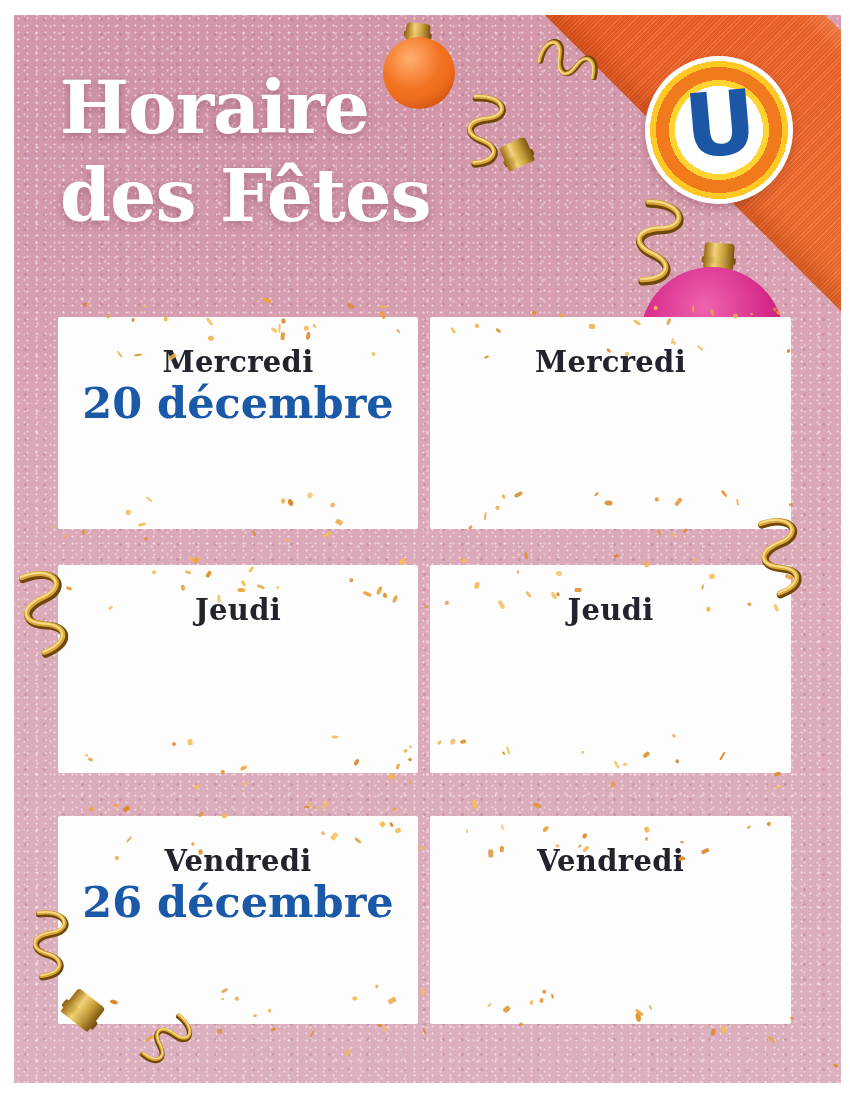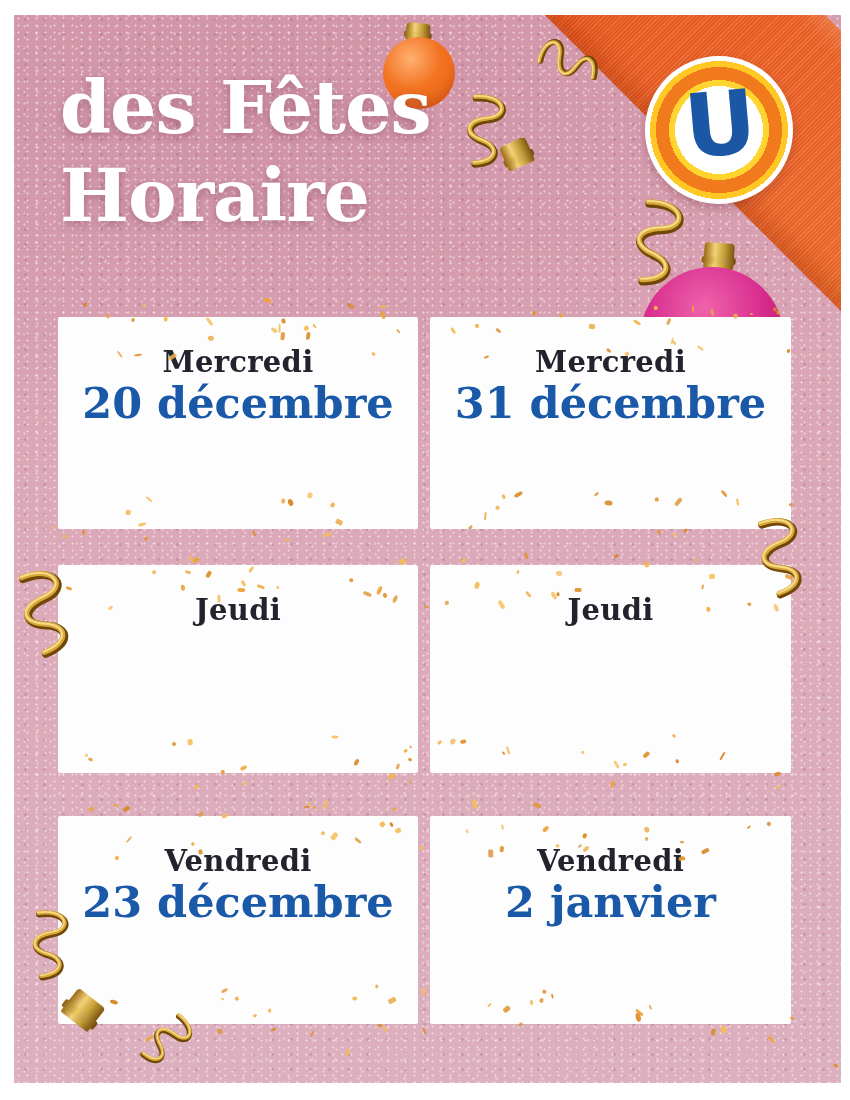--- a/index.html
+++ b/index.html
@@ -83,22 +83,22 @@
 
 <div class="poster">
   <div class="glitter"></div>
 
   <div class="ribbon"></div>
   <div class="logo">
     <div class="logo-letter">U</div>
   </div>
 
   <div class="title">
+    <div>Horaire</div>
     <div>des Fêtes</div>
-    <div>Horaire</div>
   </div>
 
   <div class="orn">
     <div class="cap" style="left:392px;top:8px;width:24px;height:18px;transform:rotate(6deg);"></div>
     <div class="bauble b-orange" style="left:369px;top:22px;width:72px;height:72px;"></div>
   </div>
   <div class="orn">
     <div class="cap" style="left:489px;top:126px;width:28px;height:26px;transform:rotate(-24deg);"></div>
     <div class="bauble b-gold" style="left:476px;top:137px;width:118px;height:118px;"></div>
   </div>
@@ -141,21 +141,20 @@
       <div class="speck" style="left: 277.881px; top: 203.195px; width: 6.58092px; height: 4.76118px; background: rgb(237, 164, 59); opacity: 0.822004; transform: rotate(205.644deg); border-radius: 1.5px;"></div>
       <div class="speck" style="left: 86.3027px; top: 219.724px; width: 3.76541px; height: 3.79688px; background: rgb(224, 148, 48); opacity: 0.78431; transform: rotate(288.586deg); border-radius: 50%;"></div>
       <div class="speck" style="left: -5.92456px; top: 209.483px; width: 3.30794px; height: 2.04929px; background: rgb(243, 180, 78); opacity: 0.758816; transform: rotate(329.512deg); border-radius: 50%;"></div>
       <div class="speck" style="left: 193.303px; top: 214.9px; width: 6.13513px; height: 2.27168px; background: rgb(217, 137, 42); opacity: 0.853501; transform: rotate(243.546deg); border-radius: 1.5px;"></div>
       <div class="speck" style="left: 5.42162px; top: 218.427px; width: 3.50874px; height: 3.34702px; background: rgb(243, 180, 78); opacity: 0.972785; transform: rotate(262.737deg); border-radius: 50%;"></div>
       <div class="speck" style="left: 67.7164px; top: 193.124px; width: 4.76434px; height: 4.83803px; background: rgb(243, 180, 78); opacity: 0.844717; transform: rotate(112.312deg); border-radius: 1.5px;"></div>
       <div class="speck" style="left: 226.618px; top: 221.668px; width: 4.50648px; height: 2.41274px; background: rgb(243, 180, 78); opacity: 0.994639; transform: rotate(13.8494deg); border-radius: 1.5px;"></div>
     </div>
   <div class="card c2 r1">
     <div class="day">Mercredi</div>
-    <div class="date"><span>31 décembre</span><sup></sup><span></span></div>
   <div class="speck" style="left: 278.943px; top: -5.61149px; width: 7.16589px; height: 2.58275px; background: rgb(237, 164, 59); opacity: 0.769883; transform: rotate(72.6248deg); border-radius: 1.5px;"></div>
       <div class="speck" style="left: 239.307px; top: 22.8536px; width: 6.69012px; height: 2.17576px; background: rgb(246, 188, 85); opacity: 0.781147; transform: rotate(287.978deg); border-radius: 50%;"></div>
       <div class="speck" style="left: 158.757px; top: 7.11945px; width: 5.86539px; height: 4.96962px; background: rgb(237, 164, 59); opacity: 0.804419; transform: rotate(6.55504deg); border-radius: 1.5px;"></div>
       <div class="speck" style="left: 319.895px; top: -3.84089px; width: 3.47656px; height: 2.15403px; background: rgb(237, 164, 59); opacity: 0.994717; transform: rotate(359.64deg); border-radius: 50%;"></div>
       <div class="speck" style="left: 266.79px; top: 29.8492px; width: 6.52666px; height: 2.06784px; background: rgb(243, 180, 78); opacity: 0.796883; transform: rotate(37.2854deg); border-radius: 1.5px;"></div>
       <div class="speck" style="left: 241.718px; top: 24.3723px; width: 4.67488px; height: 3.43125px; background: rgb(246, 188, 85); opacity: 0.844761; transform: rotate(221.096deg); border-radius: 50%;"></div>
       <div class="speck" style="left: 176.887px; top: 31.0868px; width: 3.1795px; height: 4.57912px; background: rgb(217, 137, 42); opacity: 0.873127; transform: rotate(311.206deg); border-radius: 50%;"></div>
       <div class="speck" style="left: 343.195px; top: -10.442px; width: 4.17052px; height: 4.41265px; background: rgb(217, 137, 42); opacity: 0.785925; transform: rotate(250.029deg); border-radius: 50%;"></div>
       <div class="speck" style="left: 234.98px; top: 2.98529px; width: 7.20171px; height: 3.24491px; background: rgb(224, 148, 48); opacity: 0.807864; transform: rotate(114.018deg); border-radius: 1.5px;"></div>
       <div class="speck" style="left: 259.226px; top: -8.83605px; width: 7.94456px; height: 2.4728px; background: rgb(237, 164, 59); opacity: 0.895226; transform: rotate(91.2503deg); border-radius: 50%;"></div>
@@ -256,21 +255,21 @@
       <div class="speck" style="left: 193.085px; top: 197.832px; width: 3.80326px; height: 3.15464px; background: rgb(246, 188, 85); opacity: 0.917476; transform: rotate(335.909deg); border-radius: 1.5px;"></div>
       <div class="speck" style="left: 344.587px; top: 221.463px; width: 6.69332px; height: 2.13264px; background: rgb(246, 188, 85); opacity: 0.756902; transform: rotate(333.058deg); border-radius: 1.5px;"></div>
       <div class="speck" style="left: 20.141px; top: 173.801px; width: 5.87581px; height: 4.87907px; background: rgb(243, 180, 78); opacity: 0.785939; transform: rotate(115.292deg); border-radius: 50%;"></div>
       <div class="speck" style="left: 178.746px; top: 217.737px; width: 6.70238px; height: 2.82555px; background: rgb(237, 164, 59); opacity: 0.993875; transform: rotate(282.388deg); border-radius: 1.5px;"></div>
       <div class="speck" style="left: 244.731px; top: 194.827px; width: 4.04428px; height: 2.59204px; background: rgb(217, 137, 42); opacity: 0.97969; transform: rotate(252.644deg); border-radius: 1.5px;"></div>
       <div class="speck" style="left: 242.305px; top: 168.816px; width: 4.08196px; height: 3.36391px; background: rgb(237, 164, 59); opacity: 0.765063; transform: rotate(214.679deg); border-radius: 50%;"></div>
       <div class="speck" style="left: 73.6579px; top: 184.406px; width: 8.44272px; height: 2.36214px; background: rgb(246, 188, 85); opacity: 0.927174; transform: rotate(252.191deg); border-radius: 1.5px;"></div>
     </div>
   <div class="card c1 r3">
     <div class="day">Vendredi</div>
-    <div class="date"><span>23 décembre</span><sup></sup><span></span></div>
+    <div class="date"><span>26 décembre</span><sup></sup><span></span></div>
   <div class="speck" style="left: 334.416px; top: -8.33891px; width: 4.98345px; height: 2.26946px; background: rgb(237, 164, 59); opacity: 0.897493; transform: rotate(169.383deg); border-radius: 1.5px;"></div>
       <div class="speck" style="left: 271.882px; top: 18.2575px; width: 8.40921px; height: 4.97557px; background: rgb(246, 188, 85); opacity: 0.835367; transform: rotate(127.465deg); border-radius: 1.5px;"></div>
       <div class="speck" style="left: 263.062px; top: 14.5182px; width: 4.34827px; height: 4.27683px; background: rgb(243, 180, 78); opacity: 0.860543; transform: rotate(277.305deg); border-radius: 50%;"></div>
       <div class="speck" style="left: 65.2877px; top: -9.41707px; width: 6.55375px; height: 4.15753px; background: rgb(217, 137, 42); opacity: 0.980722; transform: rotate(325.883deg); border-radius: 1.5px;"></div>
       <div class="speck" style="left: 321.882px; top: 5.86429px; width: 4.96958px; height: 4.8083px; background: rgb(246, 188, 85); opacity: 0.980557; transform: rotate(142.815deg); border-radius: 1.5px;"></div>
       <div class="speck" style="left: 249.029px; top: -12.6318px; width: 4.92827px; height: 2.45792px; background: rgb(246, 188, 85); opacity: 0.985039; transform: rotate(294.434deg); border-radius: 1.5px;"></div>
       <div class="speck" style="left: 56.8933px; top: 39.9548px; width: 3.70882px; height: 3.73639px; background: rgb(243, 180, 78); opacity: 0.979272; transform: rotate(22.7771deg); border-radius: 1.5px;"></div>
       <div class="speck" style="left: 140.042px; top: -3.54707px; width: 5.65268px; height: 4.38609px; background: rgb(224, 148, 48); opacity: 0.7557; transform: rotate(141.088deg); border-radius: 50%;"></div>
       <div class="speck" style="left: 67.1499px; top: 21.9188px; width: 7.78351px; height: 2.4593px; background: rgb(224, 148, 48); opacity: 0.760856; transform: rotate(131.899deg); border-radius: 50%;"></div>
       <div class="speck" style="left: 163.505px; top: -2.15991px; width: 4.81138px; height: 4.13694px; background: rgb(246, 188, 85); opacity: 0.975026; transform: rotate(337.662deg); border-radius: 1.5px;"></div>
@@ -295,21 +294,20 @@
       <div class="speck" style="left: 294.586px; top: 180.025px; width: 3.8327px; height: 4.67072px; background: rgb(246, 188, 85); opacity: 0.972614; transform: rotate(82.5835deg); border-radius: 50%;"></div>
       <div class="speck" style="left: 162.914px; top: 182.175px; width: 3.24165px; height: 2.46692px; background: rgb(243, 180, 78); opacity: 0.880794; transform: rotate(31.4949deg); border-radius: 50%;"></div>
       <div class="speck" style="left: 176.977px; top: 180.907px; width: 3.63945px; height: 3.7848px; background: rgb(237, 164, 59); opacity: 0.805405; transform: rotate(253.678deg); border-radius: 50%;"></div>
       <div class="speck" style="left: 194.724px; top: 197.737px; width: 3.92864px; height: 3.13838px; background: rgb(237, 164, 59); opacity: 0.789498; transform: rotate(151.421deg); border-radius: 50%;"></div>
       <div class="speck" style="left: 323.144px; top: 210.529px; width: 8.25825px; height: 2.46976px; background: rgb(246, 188, 85); opacity: 0.957609; transform: rotate(234.339deg); border-radius: 1.5px;"></div>
       <div class="speck" style="left: 162.734px; top: 173.145px; width: 7.4447px; height: 2.66913px; background: rgb(224, 148, 48); opacity: 0.805989; transform: rotate(330.434deg); border-radius: 50%;"></div>
       <div class="speck" style="left: 86.7204px; top: 221.11px; width: 8.59339px; height: 3.44434px; background: rgb(237, 164, 59); opacity: 0.908988; transform: rotate(322.32deg); border-radius: 1.5px;"></div>
     </div>
   <div class="card c2 r3">
     <div class="day">Vendredi</div>
-    <div class="date"><span>2 janvier</span><sup></sup><span></span></div>
   <div class="speck" style="left: 111.671px; top: 10.5507px; width: 7.23014px; height: 4.07675px; background: rgb(237, 164, 59); opacity: 0.957995; transform: rotate(135.652deg); border-radius: 50%;"></div>
       <div class="speck" style="left: -9.56374px; top: 29.9439px; width: 3.6326px; height: 4.34246px; background: rgb(246, 188, 85); opacity: 0.78389; transform: rotate(299.882deg); border-radius: 1.5px;"></div>
       <div class="speck" style="left: 213.715px; top: 10.7988px; width: 5.59834px; height: 4.90272px; background: rgb(237, 164, 59); opacity: 0.762919; transform: rotate(78.1594deg); border-radius: 50%;"></div>
       <div class="speck" style="left: 249.972px; top: 24.6128px; width: 3.58684px; height: 2.47876px; background: rgb(217, 137, 42); opacity: 0.855885; transform: rotate(8.28991deg); border-radius: 1.5px;"></div>
       <div class="speck" style="left: 69.3503px; top: 30.9945px; width: 6.01762px; height: 4.31955px; background: rgb(224, 148, 48); opacity: 0.908703; transform: rotate(275.977deg); border-radius: 1.5px;"></div>
       <div class="speck" style="left: 250.014px; top: 39.9914px; width: 5.46904px; height: 4.33365px; background: rgb(224, 148, 48); opacity: 0.955366; transform: rotate(193.124deg); border-radius: 50%;"></div>
       <div class="speck" style="left: 70.3853px; top: 10.348px; width: 4.97541px; height: 2.01843px; background: rgb(243, 180, 78); opacity: 0.761901; transform: rotate(74.2399deg); border-radius: 1.5px;"></div>
       <div class="speck" style="left: 35.1601px; top: 14.2808px; width: 3.69697px; height: 2.46948px; background: rgb(246, 188, 85); opacity: 0.808449; transform: rotate(71.476deg); border-radius: 1.5px;"></div>
       <div class="speck" style="left: 39.5193px; top: -13.9501px; width: 8.81537px; height: 4.21616px; background: rgb(246, 188, 85); opacity: 0.929262; transform: rotate(76.287deg); border-radius: 1.5px;"></div>
       <div class="speck" style="left: 57.1924px; top: 35.1518px; width: 7.78545px; height: 4.70187px; background: rgb(217, 137, 42); opacity: 0.76158; transform: rotate(87.848deg); border-radius: 1.5px;"></div>

